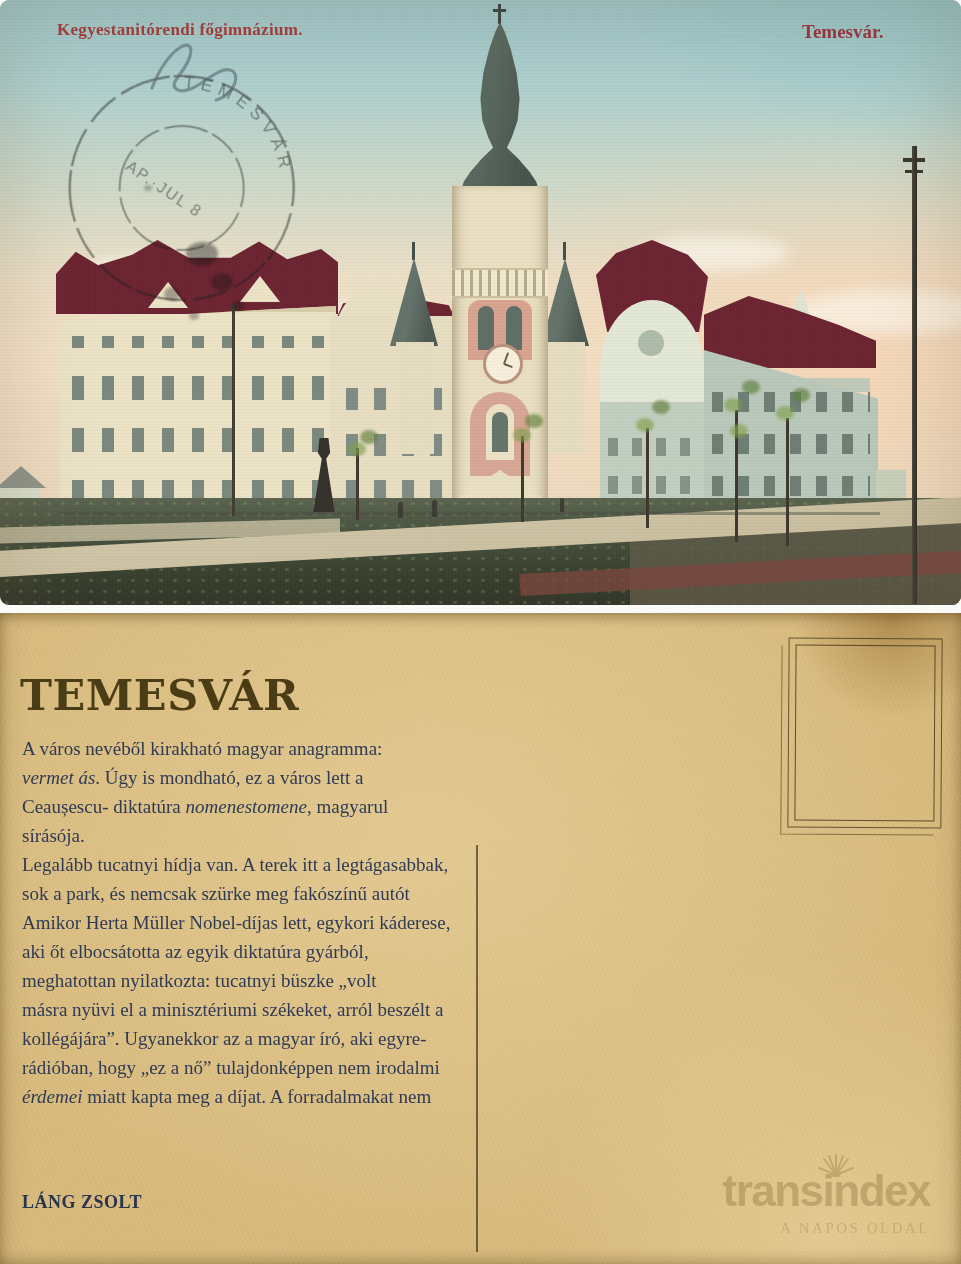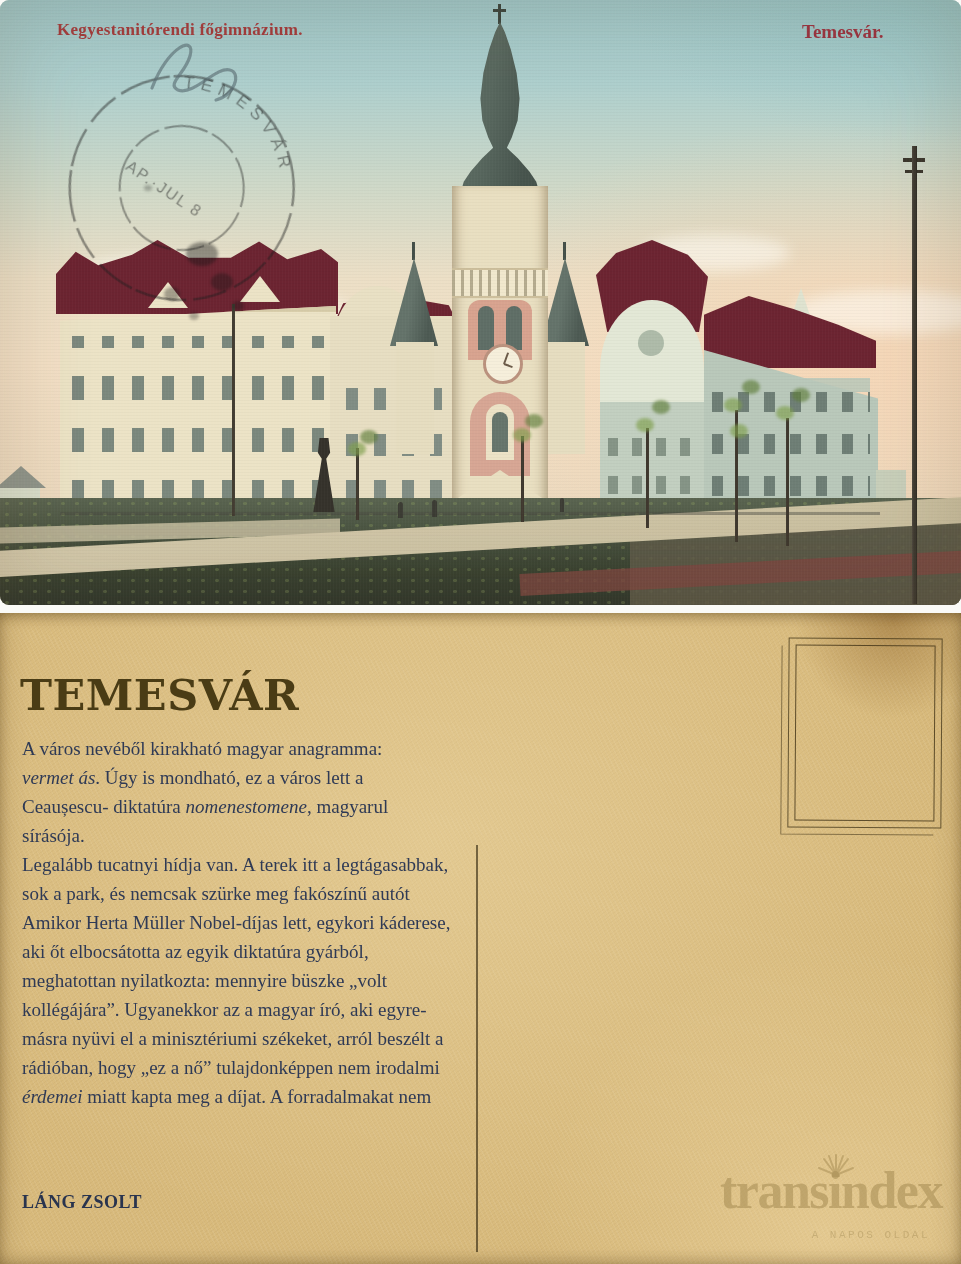--- a/index.html
+++ b/index.html
@@ -123,22 +123,22 @@
   .body-lines{position:absolute;left:22px;top:121px;width:452px;color:#2f3a55;font-size:19px;line-height:29px;}
   .bline{white-space:nowrap;}
   .bline em{font-style:italic;margin-top:20px;}
   .author{position:absolute;left:22px;top:579px;font-weight:bold;font-size:18px;letter-spacing:.5px;color:#29344e;}
   .stampbox{position:absolute;left:788px;top:25px;width:152px;height:188px;border:1.5px solid rgba(62,49,21,.75);transform:rotate(.4deg);}
   .stampbox-in{position:absolute;inset:6px;border:1.5px solid rgba(62,49,21,.8);}
   .stampbox-ghost{position:absolute;left:-8px;top:7px;width:100%;height:100%;border-left:1.5px solid rgba(62,49,21,.55);border-bottom:1.5px solid rgba(62,49,21,.55);}
   .divider{position:absolute;left:476px;top:232px;width:2px;height:407px;background:rgba(42,32,10,.6);}
   .wm{position:absolute;right:31px;top:542px;width:210px;text-align:right;}
   .wm-sun{position:absolute;left:96px;top:-4px;opacity:.55;}
-  .wm-text{font-family:Liberation Serif, serif;font-weight:bold;font-size:52px;letter-spacing:-1.5px;color:#aa9057;opacity:.6;line-height:40px;margin-top:16px;}
-  .wm-tag{font-family:Liberation Mono, monospace;font-size:11px;letter-spacing:2.5px;color:#a78f58;opacity:.45;margin-top:18px;}
+  .wm-text{font-family:Liberation Sans, sans-serif;font-weight:bold;font-size:44px;letter-spacing:-1.5px;color:#aa9057;opacity:.6;line-height:40px;margin-top:16px;}
+  .wm-tag{font-family:Liberation Serif, serif;font-size:15px;letter-spacing:2.5px;color:#a78f58;opacity:.45;margin-top:9px;}
 </style>
 </head>
 <body>
 
 <div class="photo">
   <div class="sky"></div>
   <div class="cloud" style="left:70px;top:255px;width:180px;height:46px;"></div>
   <div class="cloud" style="left:230px;top:295px;width:120px;height:30px;"></div>
   <div class="cloud" style="left:640px;top:235px;width:150px;height:36px;"></div>
   <div class="cloud" style="left:790px;top:290px;width:200px;height:44px;"></div>
@@ -265,23 +265,23 @@
   <div class="back-title">TEMESVÁR</div>
   <div class="body-lines">
       <div class="bline"><span>A város nevéből kirakható magyar anagramma:</span></div>
       <div class="bline"><em>vermet ás</em><span>. Úgy is mondható, ez a város lett a</span></div>
       <div class="bline"><span>Ceaușescu- diktatúra </span><em>nomenestomene</em><span>, magyarul</span></div>
       <div class="bline"><span>sírásója.</span></div>
       <div class="bline"><span>Legalább tucatnyi hídja van. A terek itt a legtágasabbak,</span></div>
       <div class="bline"><span>sok a park, és nemcsak szürke meg fakószínű autót</span></div>
       <div class="bline"><span>Amikor Herta Müller Nobel-díjas lett, egykori káderese,</span></div>
       <div class="bline"><span>aki őt elbocsátotta az egyik diktatúra gyárból,</span></div>
-      <div class="bline"><span>meghatottan nyilatkozta: mennyire büszke „volt</span></div>
+      <div class="bline"><span>meghatottan nyilatkozta: tucatnyi büszke „volt</span></div>
+      <div class="bline"><span>másra nyüvi el a minisztériumi székeket, arról beszélt a</span></div>
       <div class="bline"><span>kollégájára”. Ugyanekkor az a magyar író, aki egyre-</span></div>
-      <div class="bline"><span>másra nyüvi el a minisztériumi székeket, arról beszélt a</span></div>
       <div class="bline"><span>rádióban, hogy „ez a nő” tulajdonképpen nem irodalmi</span></div>
       <div class="bline"><em>érdemei</em><span> miatt kapta meg a díjat. A forradalmakat nem</span></div>
     </div>
   <div class="author">LÁNG ZSOLT</div>
 
   <div class="stampbox">
     <div class="stampbox-in"></div>
     <div class="stampbox-ghost"></div>
   </div>
   <div class="divider"></div>

